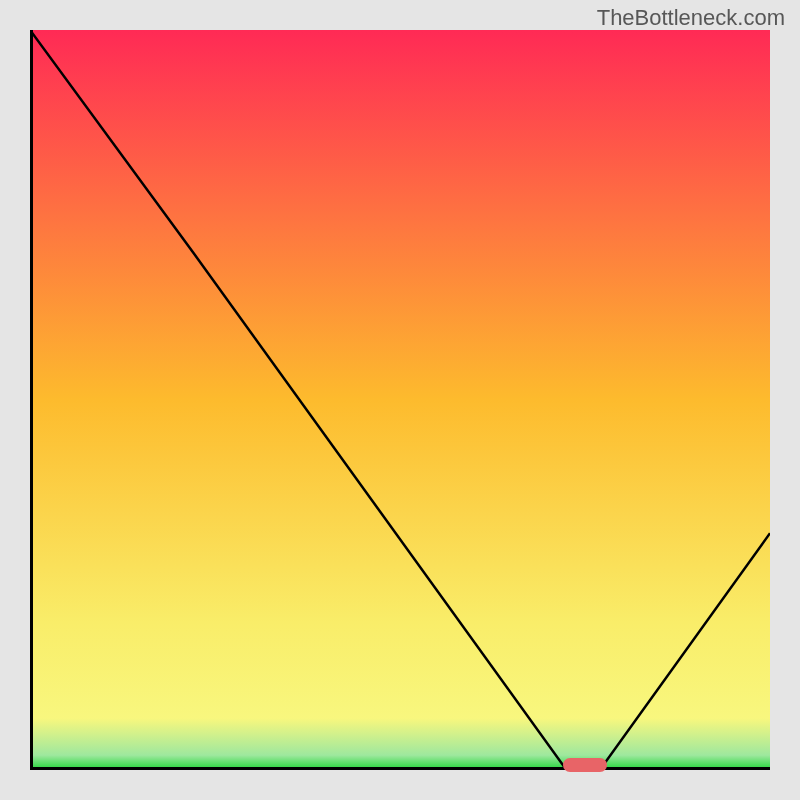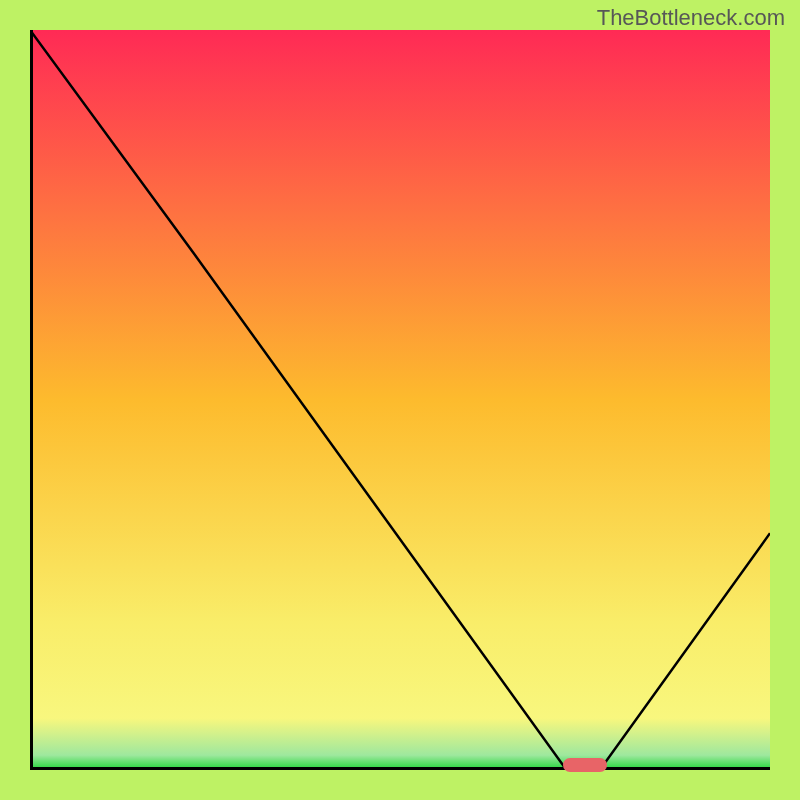--- a/index.html
+++ b/index.html
@@ -7,21 +7,21 @@
     padding: 0;
     width: 800px;
     height: 800px;
     overflow: hidden;
     font-family: Arial, sans-serif;
   }
   .chart-container {
     position: relative;
     width: 800px;
     height: 800px;
-    background: #bef264;
+    background: #e5e5e5;
   }
   .plot-area {
     position: absolute;
     left: 30px;
     top: 30px;
     width: 740px;
     height: 740px;
   }
   .axis-line {
     position: absolute;

